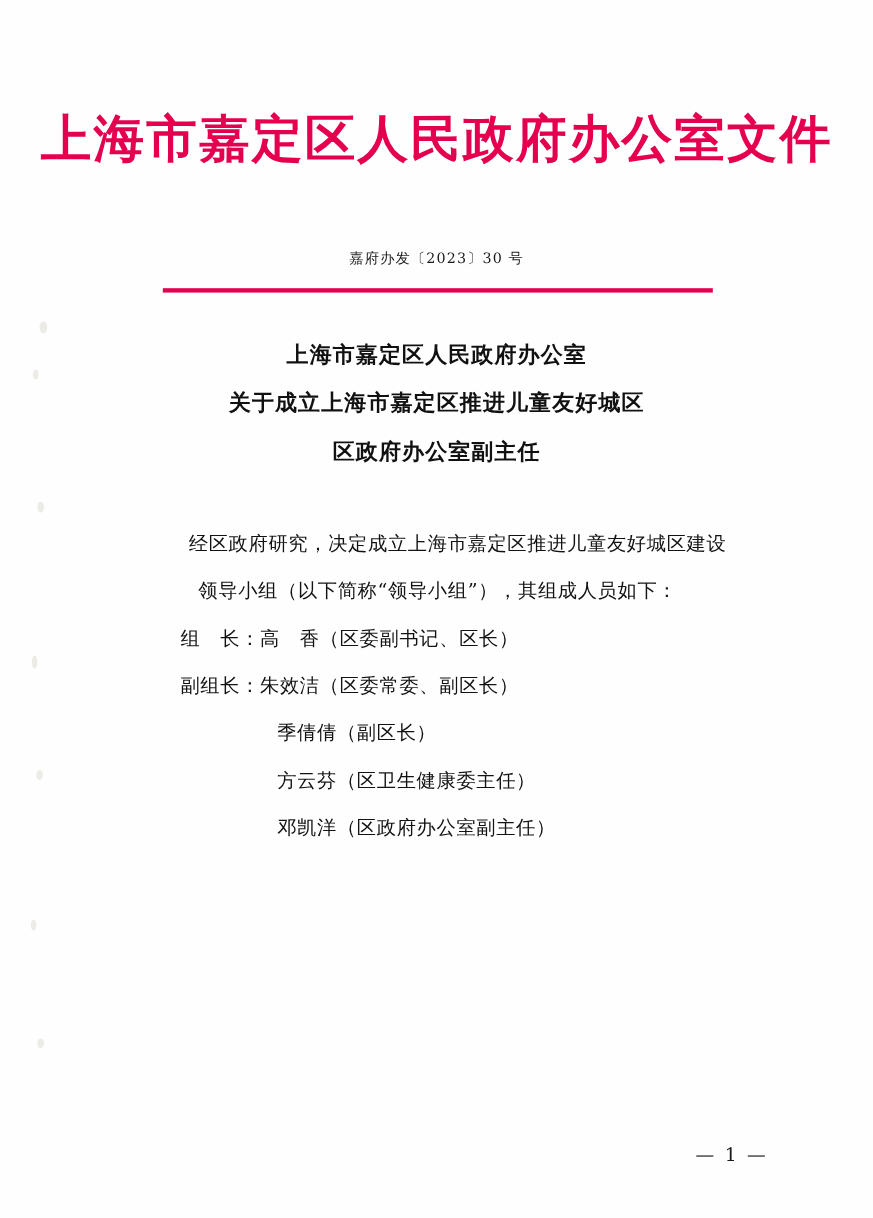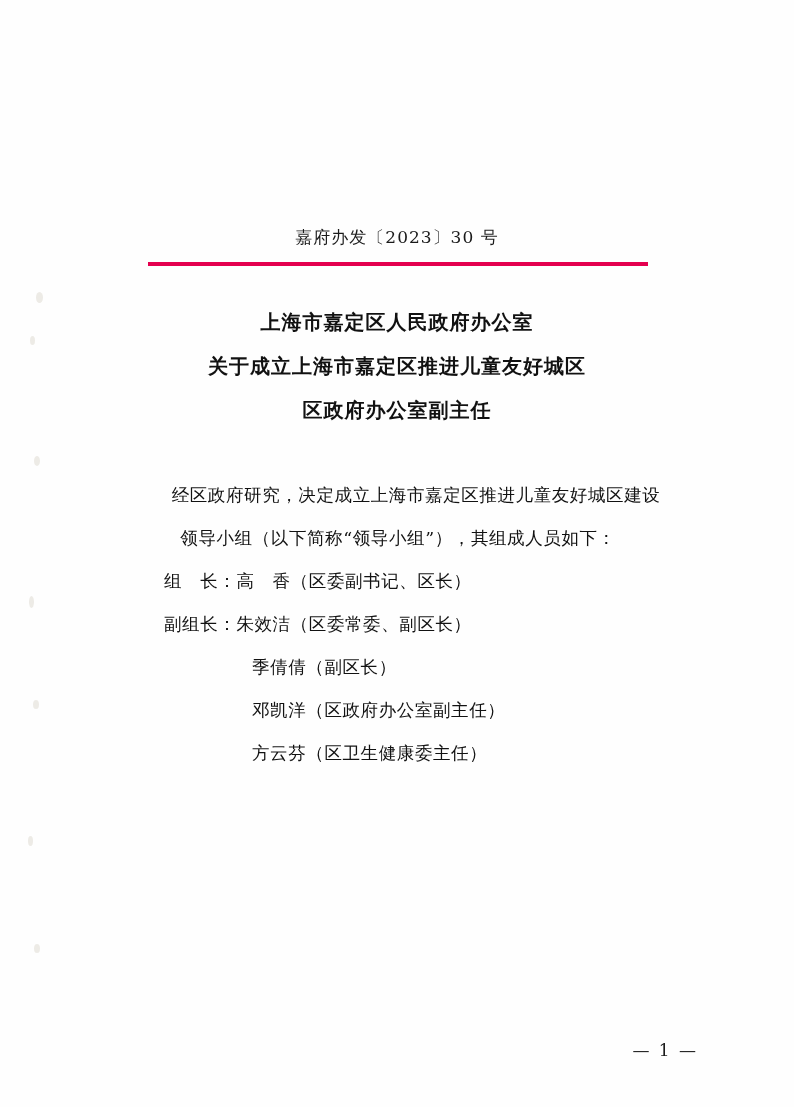--- a/index.html
+++ b/index.html
@@ -41,21 +41,21 @@
     letter-spacing: 2px;
     white-space: nowrap;
   }
   .docnumber {
     position: absolute;
     top: 226px;
     left: 0;
     width: 794px;
     text-align: center;
     font-family: "DejaVu Serif", serif;
-    font-size: 17px;
+    font-size: 13px;
     color: #1a1a1a;
     letter-spacing: 1px;
   }
   .redrule {
     position: absolute;
     top: 262px;
     left: 148px;
     width: 500px;
     height: 4px;
     background: #e4004f;
@@ -112,36 +112,37 @@
 <div class="page">
 
   <div class="speckle" style="left:36px;top:292px;width:7px;height:11px;"></div>
   <div class="speckle" style="left:30px;top:336px;width:5px;height:9px;"></div>
   <div class="speckle" style="left:34px;top:456px;width:6px;height:10px;"></div>
   <div class="speckle" style="left:29px;top:596px;width:5px;height:12px;"></div>
   <div class="speckle" style="left:33px;top:700px;width:6px;height:9px;"></div>
   <div class="speckle" style="left:28px;top:836px;width:5px;height:10px;"></div>
   <div class="speckle" style="left:34px;top:944px;width:6px;height:9px;"></div>
 
+  <div class="masthead">上海市嘉定区人民政府办公室文件</div>
 
   <div class="docnumber">嘉府办发〔2023〕30 号</div>
 
   <div class="redrule"></div>
 
   <div class="title">
     <div>上海市嘉定区人民政府办公室</div>
     <div>关于成立上海市嘉定区推进儿童友好城区</div>
     <div>区政府办公室副主任</div>
   </div>
 
   <div class="body-text">
     <div class="p-indent">经区政府研究，决定成立上海市嘉定区推进儿童友好城区建设领导小组（以下简称“领导小组”），其组成人员如下：</div>
 
     <div class="row-indent"><span>组　长：</span><span>高　香（区委副书记、区长）</span></div>
     <div class="row-indent"><span>副组长：</span><span>朱效洁（区委常委、副区长）</span></div>
     <div class="row-indent2"><span>季倩倩（副区长）</span></div>
+    <div class="row-indent2"><span>方云芬（区卫生健康委主任）</span></div>
     <div class="row-indent2"><span>邓凯洋（区政府办公室副主任）</span></div>
-    <div class="row-indent2"><span>方云芬（区卫生健康委主任）</span></div>
   </div>
 
   <div class="pagenum-inner">— 1 —</div>
 
 </div>
 
 </body></html>

